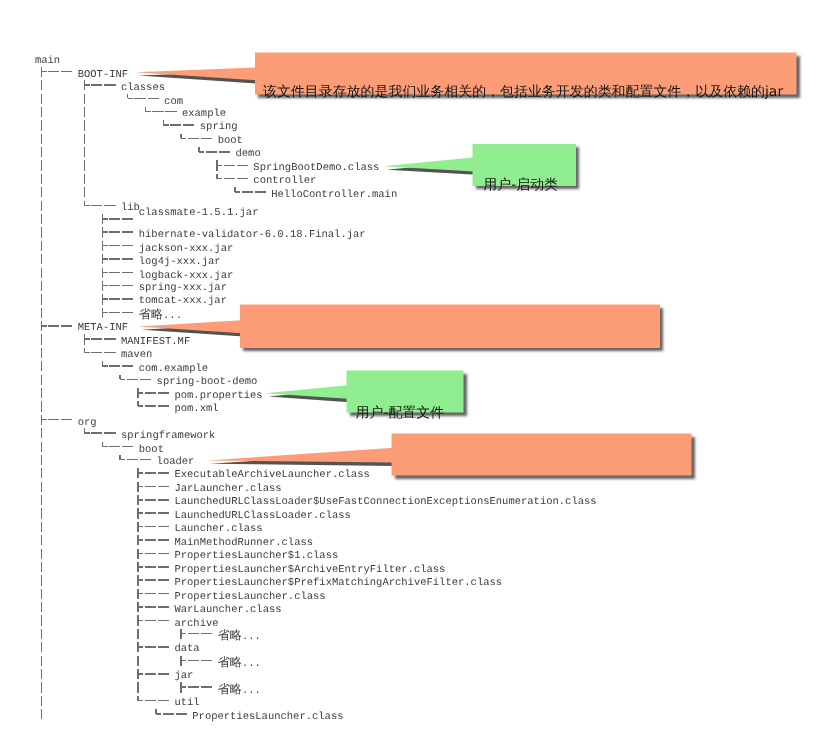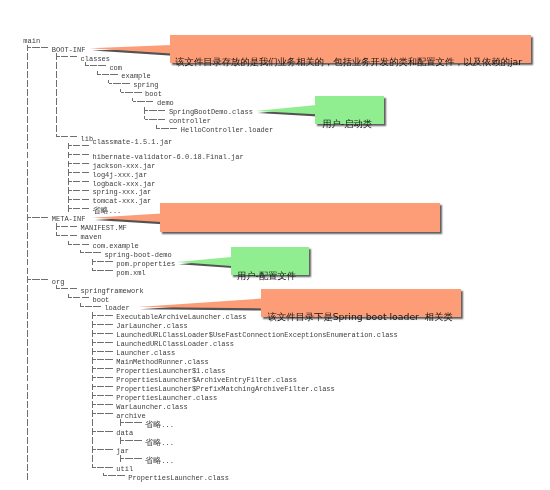--- a/index.html
+++ b/index.html
@@ -297,21 +297,21 @@
   <div class="tlabel" style="left:23.30px;top:37.80px">main</div>
   <div class="tlabel" style="left:51.80px;top:46.72px">BOOT-INF</div>
   <div class="tlabel" style="left:80.60px;top:55.64px">classes</div>
   <div class="tlabel" style="left:109.40px;top:64.57px">com</div>
   <div class="tlabel" style="left:121.30px;top:73.49px">example</div>
   <div class="tlabel" style="left:133.20px;top:82.41px">spring</div>
   <div class="tlabel" style="left:145.10px;top:91.33px">boot</div>
   <div class="tlabel" style="left:157.00px;top:100.25px">demo</div>
   <div class="tlabel" style="left:168.90px;top:109.18px">SpringBootDemo.class</div>
   <div class="tlabel" style="left:168.90px;top:118.10px">controller</div>
-  <div class="tlabel" style="left:180.80px;top:127.02px">HelloController.loader</div>
+  <div class="tlabel" style="left:180.80px;top:127.02px">HelloController.main</div>
   <div class="tlabel" style="left:80.60px;top:135.94px">lib</div>
   <div class="tlabel" style="left:92.50px;top:139px">classmate-1.5.1.jar</div>
   <div class="tlabel" style="left:92.50px;top:153.79px">hibernate-validator-6.0.18.Final.jar</div>
   <div class="tlabel" style="left:92.50px;top:162.71px">jackson-xxx.jar</div>
   <div class="tlabel" style="left:92.50px;top:171.63px">log4j-xxx.jar</div>
   <div class="tlabel" style="left:92.50px;top:180.55px">logback-xxx.jar</div>
   <div class="tlabel" style="left:92.50px;top:189.47px">spring-xxx.jar</div>
   <div class="tlabel" style="left:92.50px;top:198.40px">tomcat-xxx.jar</div>
   <div class="tlabel" style="left:92.50px;top:207.32px"><span class="cjkpart">省略</span><span>...</span></div>
   <div class="tlabel" style="left:51.80px;top:216.24px">META-INF</div>
@@ -348,16 +348,15 @@
 
   <div id="callout-layer">
   <div class="cobox" style="left:170.30px;top:35.10px;width:360.40px;height:27.60px;background:#fc9d78"></div>
   <div class="cotext" style="left:175.30px;top:43.00px">该文件目录存放的是我们业务相关的，包括业务开发的类和配置文件，以及依赖的jar</div>
   <div class="cobox" style="left:315.40px;top:95.80px;width:69.10px;height:28.20px;background:#90ee90"></div>
   <div class="cotext" style="left:322.20px;top:105.30px">用户-启动类</div>
   <div class="cobox" style="left:160.30px;top:203.40px;width:279.90px;height:28.60px;background:#fc9d78"></div>
   <div class="cobox" style="left:230.50px;top:247.00px;width:78.00px;height:27.90px;background:#90ee90"></div>
   <div class="cotext" style="left:237.00px;top:256.70px">用户-配置文件</div>
   <div class="cobox" style="left:261.40px;top:289.10px;width:199.50px;height:27.70px;background:#fc9d78"></div>
-  <div class="cotext" style="left:267.60px;top:297.60px">该文件目录下是Spring boot loader  相关类</div>
   </div>
 
 </div>
 
 </body></html>

